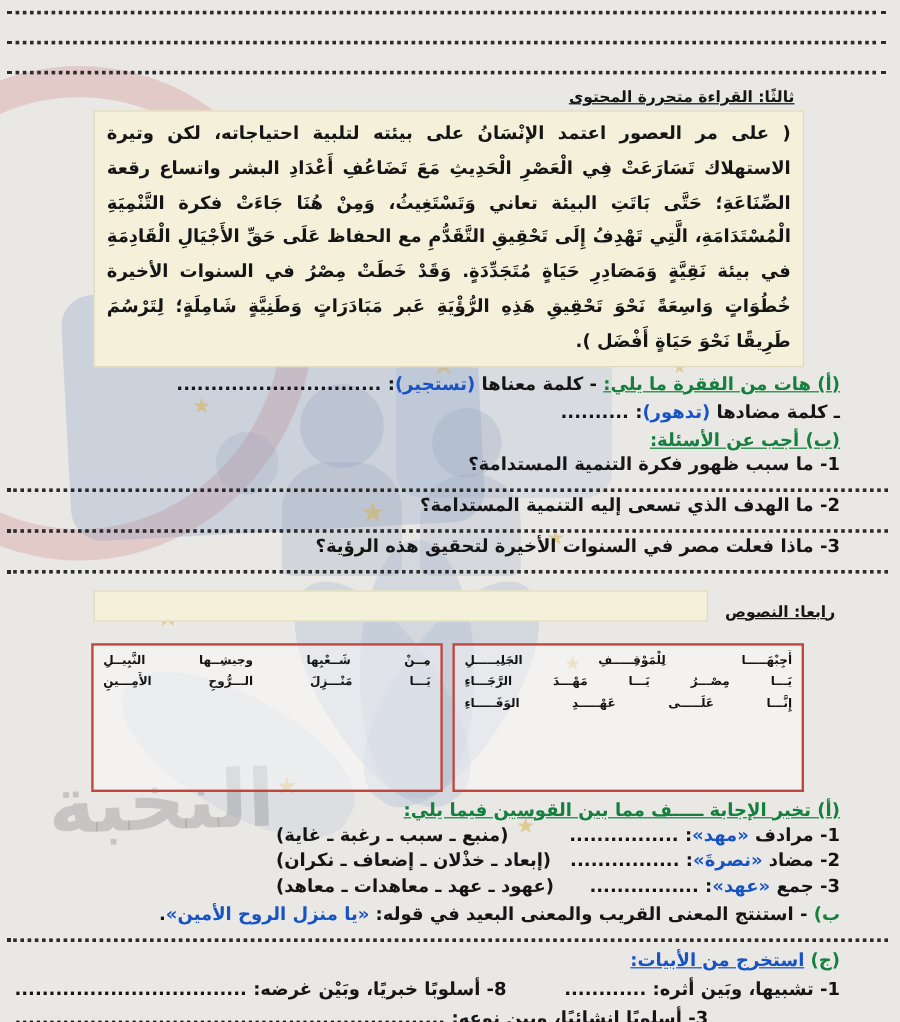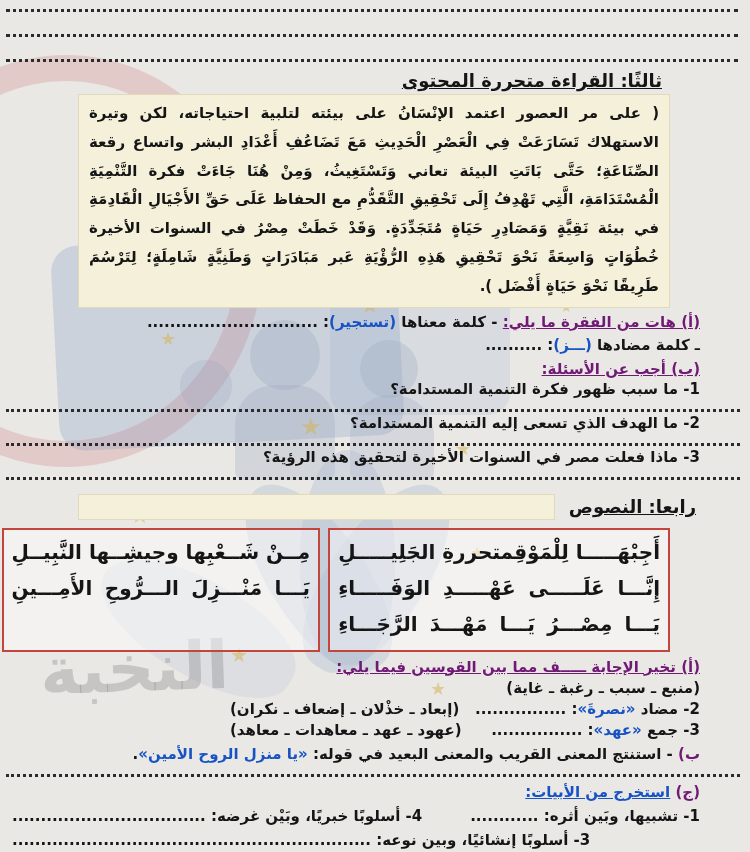--- a/index.html
+++ b/index.html
@@ -28,39 +28,39 @@
   .wm-petal.p4{left:150px;top:520px;transform:rotate(-60deg);opacity:.6;}
   .wm-star{color:rgba(214,178,84,.55);line-height:1;}
   .wm-text{
     left:40px;top:630px;font-size:66px;font-weight:bold;
     color:rgba(128,128,130,.33);letter-spacing:6px;transform:rotate(-2deg);
   }
   
   .content{position:relative;z-index:2;padding:0 4px;font-weight:bold;}
   .dotline{border-bottom:3px dotted #2b2b2b;height:2px;}
   .dl-top{margin:0 8px 0 2px;}
-  .h-black{font-size:18px;font-weight:bold;text-decoration:underline;}
+  .h-black{font-size:13px;font-weight:bold;text-decoration:underline;}
   .h3wrap{text-align:right;margin:8px 84px 2px 0;}
   .passage{
     margin:3px 76px 0 74px;background:#f4f0da;border:1px solid #e0dabb;
     padding:4px 10px 6px 10px;font-size:15px;line-height:1.92;text-align:justify;
   }
   .line{font-size:15px;margin:5px 46px 0 8px;}
-  .red{color:#701a75;}
+  .red{color:#15803d;}
   .blue{color:#1753c4;text-align:center;}
   .u{text-decoration:underline;}
   .flexrow{display:flex;justify-content:space-between;}
   .qline{margin:2px 46px 0 8px;font-size:15px;}
   .dl-ans{margin:9px 6px 0 2px;}
-  .h4row{display:flex;align-items:center;margin:14px 50px 6px 74px;}
+  .h4row{display:flex;align-items:flex-end;margin:14px 50px 6px 74px;}
   .cream-strip{flex:1;height:24px;background:#f4f0da;margin-right:14px;border:1px solid #e0dabb;}
   .poem{display:flex;gap:8px;margin:8px 76px 0 72px;}
   .poem-box{
     flex:1;border:2px solid #c2463e;background:rgba(255,255,255,.45);
-    height:112px;padding:4px 8px;font-size:20px;line-height:1.8;
+    height:112px;padding:4px 8px;font-size:10px;line-height:1.8;margin-top:10px;
   }
   .pline{text-align:justify;text-align-last:justify;white-space:nowrap;overflow:hidden;}
   .mcq{display:flex;justify-content:space-between;margin:3px 46px 0 226px;font-size:15px;}
   .small-gap{margin-top:6px;}
 </style>
 </head>
 <body>
 
 <div class="wm">
   <div class="wm-ring"></div>
@@ -100,21 +100,21 @@
   </div>
 
   <div class="passage">( على مر العصور اعتمد الإنْسَانُ على بيئته لتلبية احتياجاته، لكن وتيرة الاستهلاك تَسَارَعَتْ فِي الْعَصْرِ الْحَدِيثِ مَعَ تَضَاعُفِ أَعْدَادِ البشر واتساع رقعة الصِّنَاعَةِ؛ حَتَّى بَاتَتِ البيئة تعاني وَتَسْتَغِيثُ، وَمِنْ هُنَا جَاءَتْ فكرة التَّنْمِيَةِ الْمُسْتَدَامَةِ، الَّتِي تَهْدِفُ إِلَى تَحْقِيقِ التَّقَدُّمِ مع الحفاظ عَلَى حَقِّ الأَجْيَالِ الْقَادِمَةِ في بيئة نَقِيَّةٍ وَمَصَادِرِ حَيَاةٍ مُتَجَدِّدَةٍ. وَقَدْ خَطَتْ مِصْرُ في السنوات الأخيرة خُطُوَاتٍ وَاسِعَةً نَحْوَ تَحْقِيقِ هَذِهِ الرُّؤْيَةِ عَبر مَبَادَرَاتٍ وَطَنِيَّةٍ شَامِلَةٍ؛ لِتَرْسُمَ طَرِيقًا نَحْوَ حَيَاةٍ أَفْضَل ).</div>
 
   <div class="line">
     <span class="red u">(أ) هات من الفقرة ما يلي:</span><span> - كلمة معناها </span><span class="blue">(تستجير)</span><span>: ..............................</span>
   </div>
 
   <div class="line flexrow">
     <span>
-      <span>ـ كلمة مضادها </span><span class="blue">(ـــز)</span><span>: ..........</span>
+      <span>ـ كلمة مضادها </span><span class="blue">(تدهور)</span><span>: ..........</span>
     </span>
   </div>
 
   <div class="line small-gap">
     <span class="red u">(ب) أجب عن الأسئلة:</span>
   </div>
 
   <div class="qline">1- ما سبب ظهور فكرة التنمية المستدامة؟</div>
   <div class="dotline dl-ans"></div>
   <div class="qline">2- ما الهدف الذي تسعى إليه التنمية المستدامة؟</div>
@@ -122,35 +122,38 @@
   <div class="qline">3- ماذا فعلت مصر في السنوات الأخيرة لتحقيق هذه الرؤية؟</div>
   <div class="dotline dl-ans"></div>
 
   <div class="h4row">
     <span class="h-black">رابعا: النصوص</span>
     <span class="cream-strip"></span>
   </div>
 
   <div class="poem">
     <div class="poem-box">
-      <div class="pline">أَجِبْهَـــــا لِلْمَوْقِمتحررةِ الجَلِيـــــلِ</div>
+      <div class="pline">أَجِبْهَـــــا لِلْمَوْقِـــــفِ الجَلِيـــــلِ</div>
+      <div class="pline">يَـــا مِصْـــرُ يَـــا مَهْـــدَ الرَّجَـــاءِ</div>
       <div class="pline">إِنَّـــا عَلَـــــى عَهْـــــدِ الوَفَـــــاءِ</div>
-      <div class="pline">يَـــا مِصْـــرُ يَـــا مَهْـــدَ الرَّجَـــاءِ</div>
     </div>
     <div class="poem-box">
       <div class="pline">مِــنْ شَــعْبِها وجيشِــها النَّبِيــلِ</div>
       <div class="pline">يَـــا مَنْـــزِلَ الـــرُّوحِ الأَمِـــينِ</div>
     </div>
   </div>
 
   <div class="line small-gap">
     <span class="red u">(أ) تخير الإجابة ـــــف مما بين القوسين فيما يلي:</span>
   </div>
 
   <div class="mcq">
+    <span>
+      <span>1- مرادف </span><span class="blue">«مهد»</span><span>: ................</span>
+    </span>
     <span>(منبع ـ سبب ـ رغبة ـ غاية)</span>
   </div>
 
   <div class="mcq">
     <span>
       <span>2- مضاد </span><span class="blue">«نصرةَ»</span><span>: ................</span>
     </span>
     <span>(إبعاد ـ خذْلان ـ إضعاف ـ نكران)</span>
   </div>
 
@@ -166,20 +169,20 @@
   </div>
 
   <div class="dotline dl-ans"></div>
 
   <div class="line small-gap">
     <span class="red">(ج) </span><span class="blue u">استخرج من الأبيات:</span>
   </div>
 
   <div class="line flexrow small-gap">
     <span>1- تشبيها، وبَين أثره: ............</span>
-    <span>4- أسلوبًا خبريًا، وبَيْن غرضه: ..................................</span>
+    <span>8- أسلوبًا خبريًا، وبَيْن غرضه: ..................................</span>
   </div>
 
   <div class="line small-gap" style="text-align:left;margin-left:8px;">
     <span>3- أسلوبًا إنشائيًا، وبين نوعه: ...............................................................</span>
   </div>
 
 </div>
 
 </body></html>

